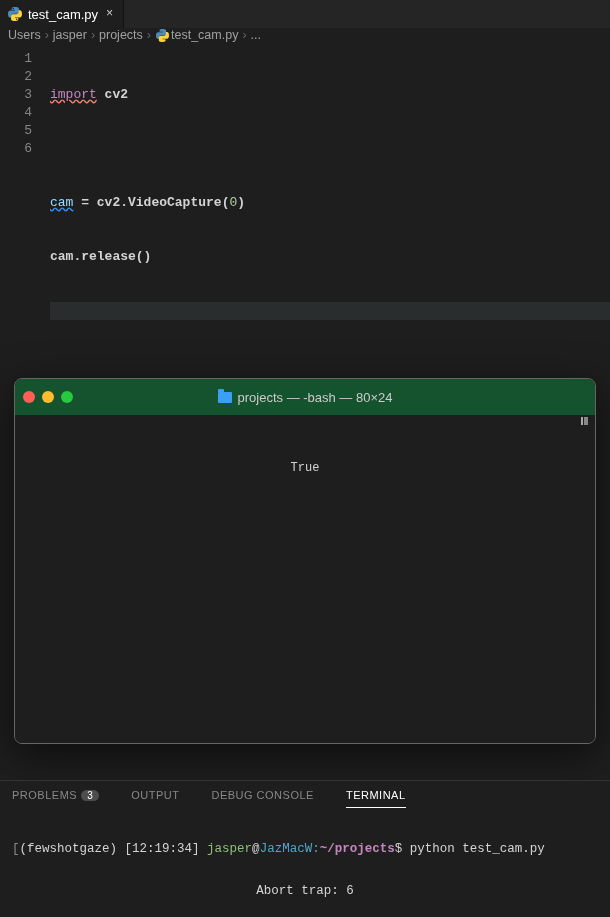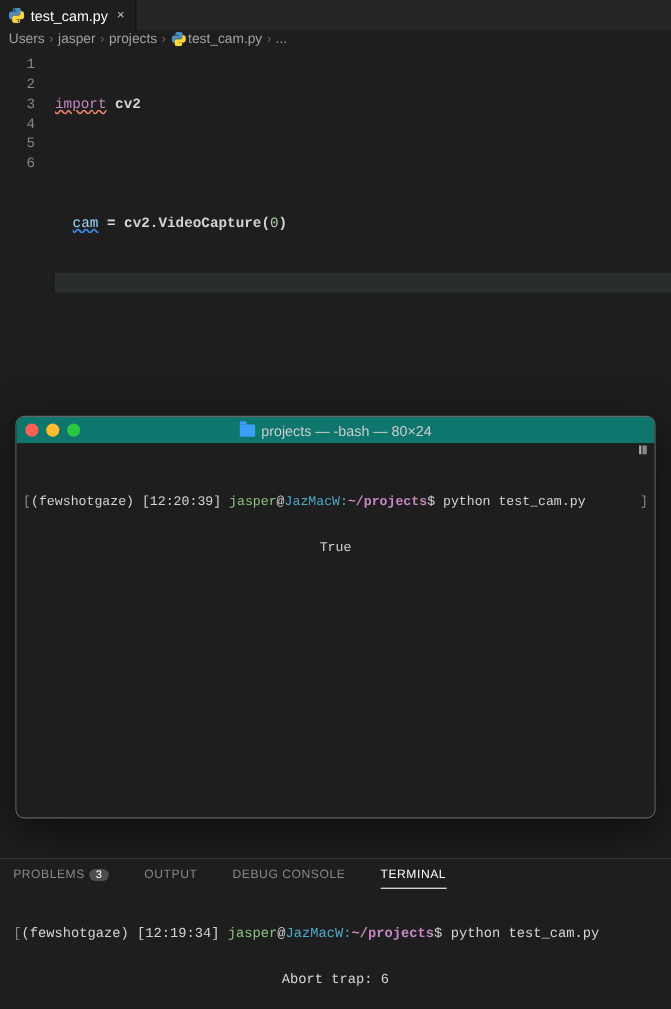--- a/index.html
+++ b/index.html
@@ -56,37 +56,37 @@
   user-select: none;
 }
 .gutter .ln { height: 18px; }
 .code { flex: 1; white-space: pre; }
 .code .line { height: 18px; position: relative; }
 .code .cur { background: #2a2d2e; }
 .kw-import { color: #c586c0; text-decoration: underline wavy #f48771; }
 .fn { color: #dcdcaa; }
 .num { color: #b5cea8; }
 .punc { color: #d4d4d4; font-weight: bold; }
-.var-u { color: #9cdcfe; text-decoration: underline wavy #3794ff; margin-left: 16px; }
+.var-u { color: #9cdcfe; text-decoration: underline wavy #3794ff; }
 
 .term-window {
   position: absolute;
   left: 14px; top: 378px;
   width: 582px; height: 366px;
   background: #1e1e1e;
   border: 1px solid #666;
   border-radius: 8px;
   box-shadow: 0 10px 40px rgba(0,0,0,0.6);
   display: flex;
   flex-direction: column;
   overflow: hidden;
 }
 .titlebar {
-  height: 24px;
-  background: #0f766e;
+  height: 36px;
+  background: #14532d;
   display: flex;
   align-items: center;
   position: relative;
   font-family: -apple-system, BlinkMacSystemFont, "Segoe UI", sans-serif;
 }
 .traffic { position: absolute; left: 8px; display: flex; gap: 7px; }
 .dot { width: 12px; height: 12px; border-radius: 50%; }
 .dot.red { background: #ff5f57; }
 .dot.yellow { background: #febc2e; }
 .dot.green { background: #28c840; }
@@ -186,39 +186,39 @@
     <div class="ln">2</div>
     <div class="ln">3</div>
     <div class="ln">4</div>
     <div class="ln">5</div>
     <div class="ln">6</div>
   </div>
   <div class="code">
     <div class="line"><span class="kw-import">import</span><span class="punc"> cv2</span></div>
     <div class="line"></div>
     <div class="line"><span class="var-u">cam</span><span class="punc"> = cv2.VideoCapture(</span><span class="num">0</span><span class="punc">)</span></div>
+    <div class="line"><span class="punc">cam.release()</span></div>
     <div class="line cur"></div>
   </div>
 </div>
 
 <div class="term-window">
   <div class="titlebar">
     <div class="traffic">
       <span class="dot red"></span>
       <span class="dot yellow"></span>
       <span class="dot green"></span>
     </div>
     <div class="title-center">
       <span class="folder-icon"></span>
       <span>projects — -bash — 80×24</span>
     </div>
   </div>
   <div class="term-body">
     <div class="scroll-ind"><span class="thin"></span><span></span></div>
-    <div><span class="bracket">[</span><span class="env">(fewshotgaze)</span> <span class="ts">[12:20:39]</span> <span class="user">jasper</span><span class="at">@</span><span class="host">JazMacW:</span><span class="path">~/projects</span><span class="dollar">$ </span><span class="cmd">python test_cam.py</span><span class="bracket" style="float:right">]</span></div>
     <div class="out">True</div>
   </div>
 </div>
 
 <div class="panel">
   <div class="panel-tabs">
     <span class="ptab"><span>PROBLEMS</span><span class="badge">3</span></span>
     <span class="ptab">OUTPUT</span>
     <span class="ptab">DEBUG CONSOLE</span>
     <span class="ptab active">TERMINAL</span>

